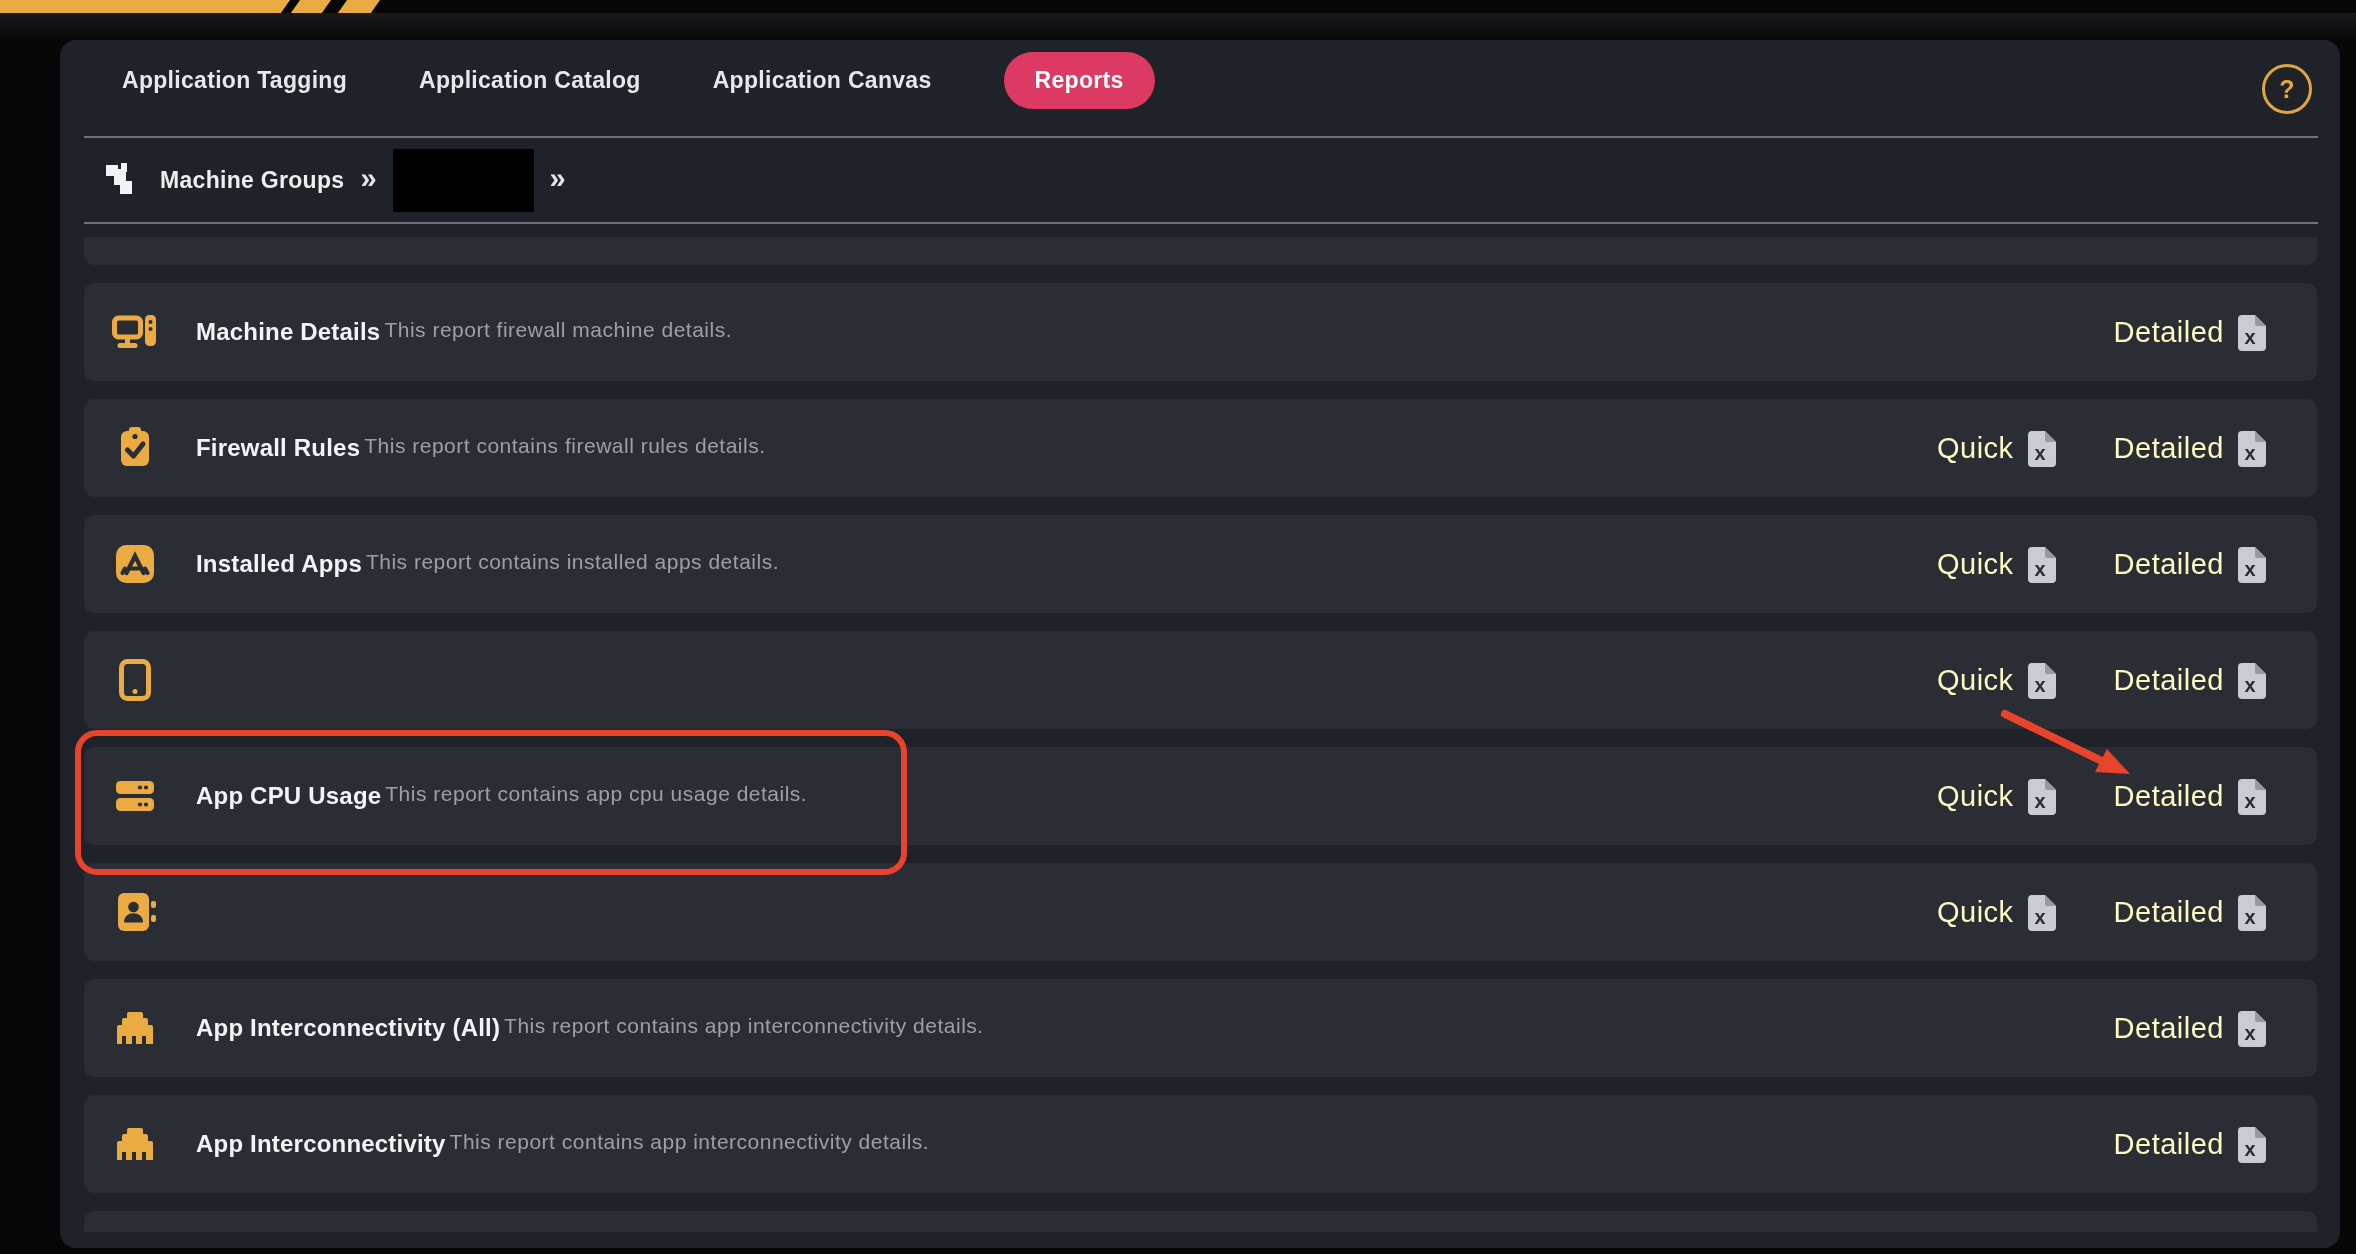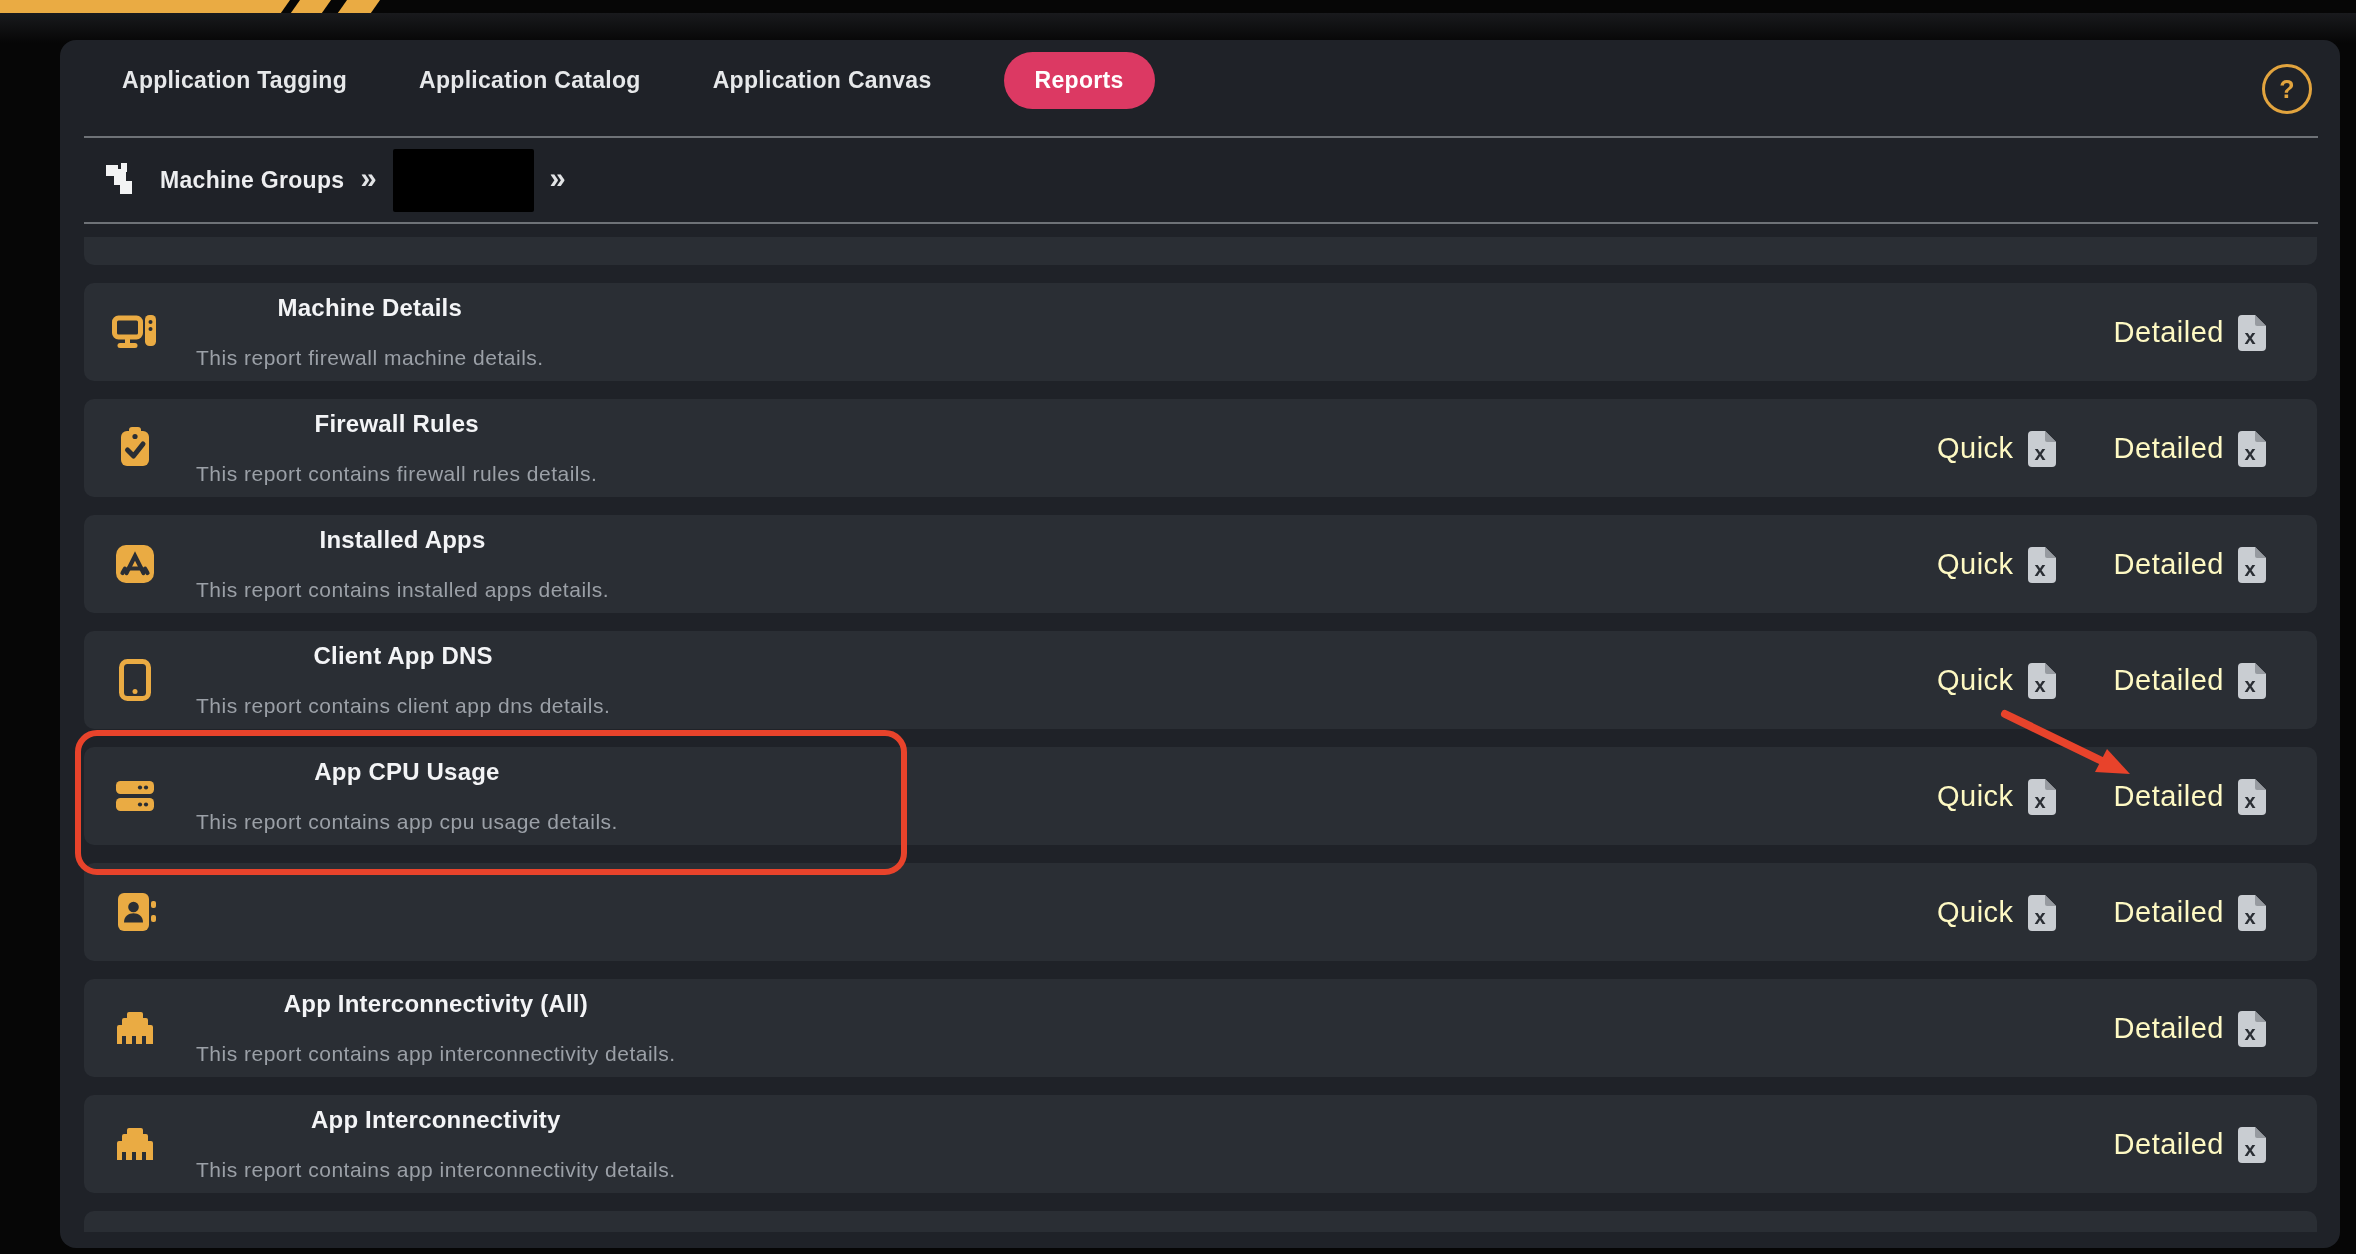--- a/index.html
+++ b/index.html
@@ -37,21 +37,21 @@
   .bc-sep{font-size:29px;font-weight:700;color:#E2E4E6;line-height:1;padding-bottom:4px;}
   .redact{width:141px;height:63px;background:#000;border-radius:2px;}
 
   
   .list-viewport{position:absolute;left:24px;top:197px;width:2233px;height:995px;overflow:hidden;}
   .report-row{height:98px;border-radius:10px;background:var(--row_bg,#2A2E34);margin-bottom:18px;
     display:flex;align-items:center;padding:0 50px 0 27px;box-sizing:border-box;}
   .report-row.partial-top{margin-top:-70px;}
   .row-icon{width:48px;height:48px;margin-right:37px;color:var(--accent_amber,#EAAB43);flex:none;}
   .row-icon svg{width:48px;height:48px;display:block;}
-  .rr-text{display:flex;flex-direction:column;gap:24px;text-align:center;}
+  .rr-text{display:flex;flex-direction:row;gap:4px;}
   .rr-title{font-size:24px;font-weight:700;color:#F3F4F6;letter-spacing:.2px;}
   .rr-desc{font-size:21px;color:#9BA0A7;letter-spacing:.5px;}
   .rr-actions{margin-left:auto;display:flex;align-items:center;gap:57px;}
   .export-btn{display:flex;align-items:center;gap:13px;cursor:pointer;}
   .export-label{font-size:29px;color:#fef9c3;letter-spacing:.5px;}
   .file-icon svg{width:30px;height:37px;display:block;}
 
   
   .annotation-rect{position:absolute;left:75px;top:730px;width:820px;height:133px;
     border:6px solid var(--annotation_red,#E8432B);border-radius:22px;pointer-events:none;}
@@ -207,24 +207,20 @@
             </div>
           </div>
         </div>
         <div class="report-row">
           <span class="row-icon">
             <svg viewBox="0 0 48 48" fill="none">
               <rect x="10.5" y="5.5" width="27" height="37" rx="6" stroke="currentColor" stroke-width="5"></rect>
               <circle cx="24" cy="35.5" r="2.5" fill="currentColor"></circle>
             </svg>
           </span>
-          <div class="rr-text">
-            <div class="rr-title">Client App DNS</div>
-            <div class="rr-desc">This report contains client app dns details.</div>
-          </div>
           <div class="rr-actions">
             <div class="export-btn">
               <span class="export-label">Quick</span>
               <span class="file-icon">
                 <svg viewBox="0 0 30 37">
                   <path d="M5 1h13l11 11v21a4 4 0 01-4 4H5a4 4 0 01-4-4V5a4 4 0 014-4z" fill="#C9CDD2"></path>
                   <path d="M18 1l11 11h-9a2 2 0 01-2-2z" fill="#969AA0"></path>
                   <text x="13" y="30" font-size="20" font-weight="800" fill="#2A2E34" text-anchor="middle" font-family="Liberation Sans, DejaVu Sans, sans-serif">x</text>
                 </svg>
               </span>

